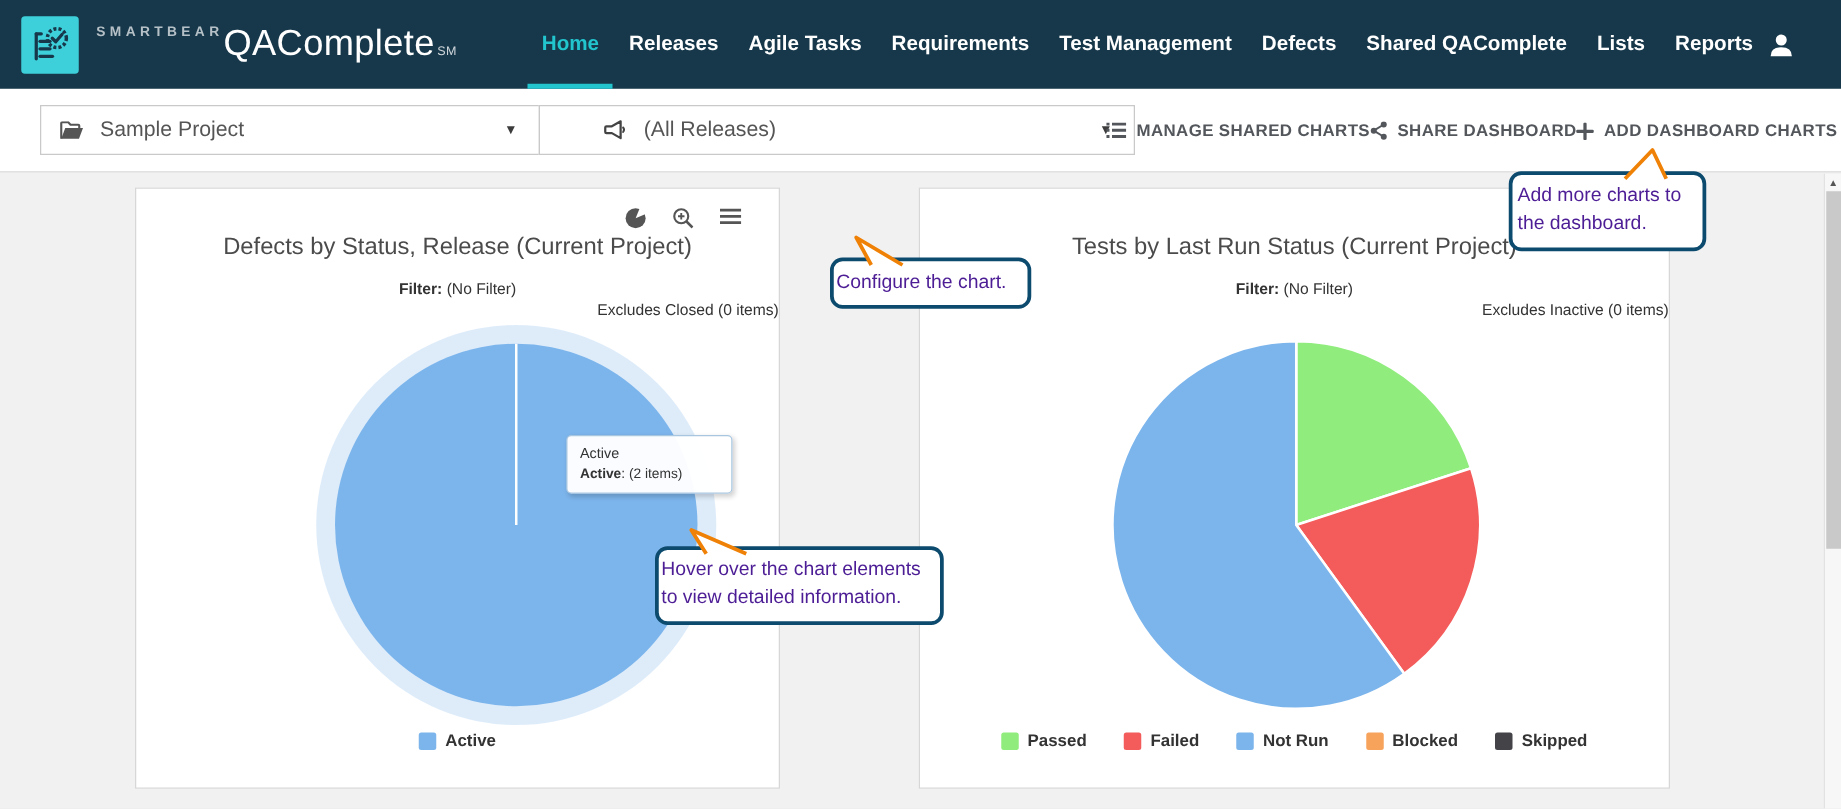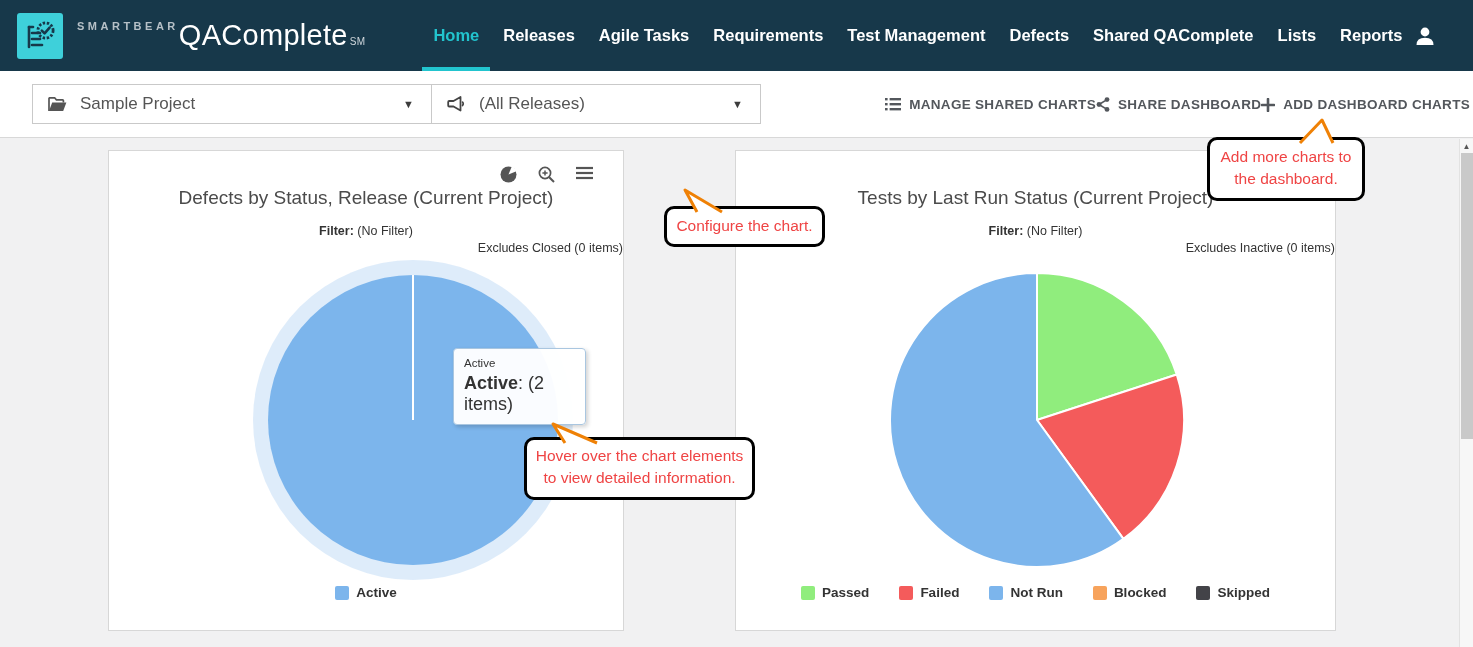--- a/index.html
+++ b/index.html
@@ -17,21 +17,21 @@
   .nav-item { display:flex; align-items:center; padding:4px 12px; color:#ffffff; font-size:16.5px; font-weight:700; position:relative; cursor:pointer; white-space:nowrap; }
   .nav-item.active { color:#22c4ce; }
   .nav-item.active::after { content:""; position:absolute; left:1px; right:1px; bottom:0; height:4px; background:#22c4ce; }
   .topbar-icons { margin-left:auto; display:flex; align-items:center; gap:52px; padding-right:30px; }
   .topbar-icon { cursor:pointer; display:flex; }
 
   
   .toolbar { position:absolute; top:71px; left:0; right:0; height:67px; background:#ffffff; border-bottom:1px solid #d8d8d8; z-index:9; }
   .dropdown { position:absolute; top:13px; height:40px; border:1px solid #c9c9c9; background:#fff; display:flex; align-items:center; color:#555; font-size:17px; cursor:pointer; }
   #dd-project { left:8px;  width:400px;margin-left:24px; }
-  #dd-release { left:431px; width:330px; }
+  #dd-release { left:431px; width:477px;padding-left:36px; }
   .dd-icon { margin:0 13px 0 15px; display:flex; }
   .dd-caret { margin-left:auto; margin-right:17px; font-size:11px; color:#3c3c3c; }
   .toolbar-links { position:absolute; right:3px; top:0; height:67px; display:flex; align-items:center; }
   .tb-link { display:flex; align-items:center; gap:8px; font-size:13.5px; font-weight:700; color:#53575c; letter-spacing:0.3px; cursor:pointer; white-space:nowrap; }
   .tb-link .ico { display:flex; }
 
   
   .card { position:absolute; top:150px; height:481px; background:#ffffff; border:1px solid #d7d7d7; }
   #card-left  { left:108px; width:516px; }
   #card-right { left:735px; width:601px; }
@@ -44,25 +44,25 @@
   .pie-svg { position:absolute; left:0; top:0; }
 
   .legend { position:absolute; bottom:30px; left:0; width:100%; display:flex; justify-content:center; gap:30px; }
   .legend-item { display:flex; align-items:center; gap:7px; cursor:pointer; }
   .legend-swatch { width:14px; height:14px; border-radius:2px; }
   .legend-label { font-size:13.5px; font-weight:700; color:#333; }
 
   
   .chart-tooltip { position:absolute; left:344px; top:197px; width:133px; background:rgba(255,255,255,0.96); border:1px solid #a9c6e0; border-radius:4px; box-shadow:2px 2px 4px rgba(0,0,0,0.18); padding:8px 10px 9px; z-index:4; }
   .tt-header { font-size:11.5px; color:#333; margin-bottom:4px; }
-  .tt-line { font-size:18px; color:#333; }
+  .tt-line { font-size:11px; color:#333; }
   .tt-line b { font-weight:700; }
 
   
-  .callout { position:absolute; background:#fff; border:3px solid #000000; border-radius:10px; color:#ef4444; font-size:15.5px; text-align:center; z-index:20; line-height:1.45; }
+  .callout { position:absolute; background:#fff; border:3px solid #0c4a6e; border-radius:10px; color:#4c1d95; font-size:15.5px; z-index:20; line-height:1.45; }
   .co-arrow { position:absolute; overflow:visible; z-index:21; }
   #callout-add { left:1207px; top:137px; width:158px; padding:6px 4px 7px; }
   #callout-configure { left:664px; top:206px; width:161px; padding:6px 2px 7px; }
   #callout-hover { left:504px; top:437px; width:231px; padding:5px 2px 7px;margin-left:20px; }
 
   
   .scrollbar { position:absolute; right:0; top:139px; bottom:0; width:14px; background:#f7f7f7; border-left:1px solid #e2e2e2; z-index:8; }
   .scroll-arrow { height:14px; display:flex; align-items:center; justify-content:center; color:#555; font-size:8px; cursor:pointer; }
   .scroll-thumb { position:absolute; top:14px; left:1px; width:12px; height:286px; background:#c9c9c9; cursor:pointer; }
 </style>

